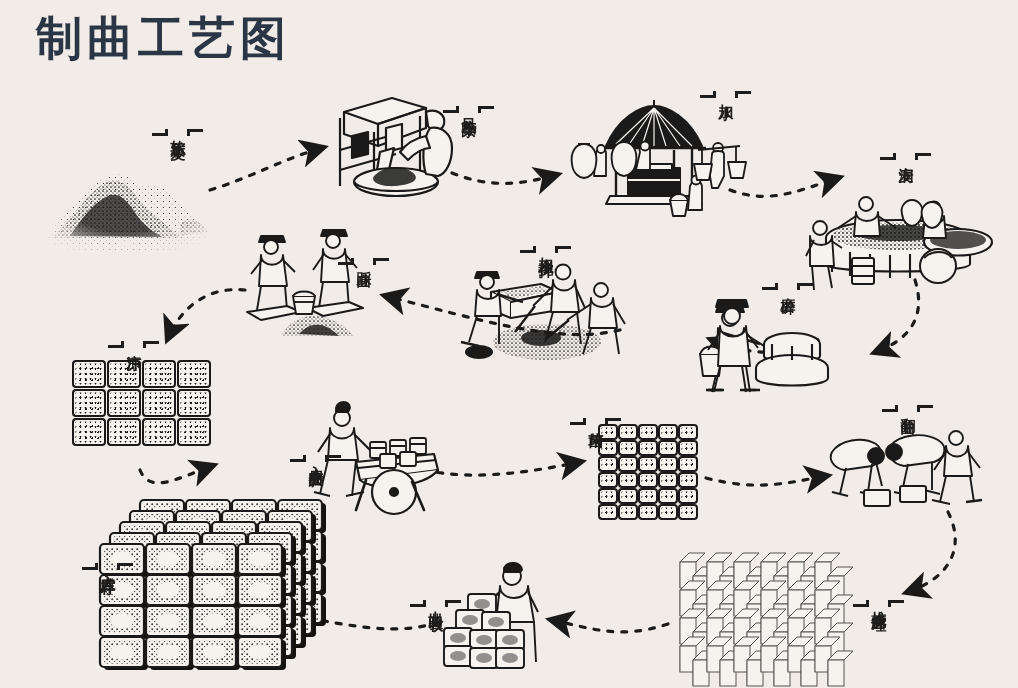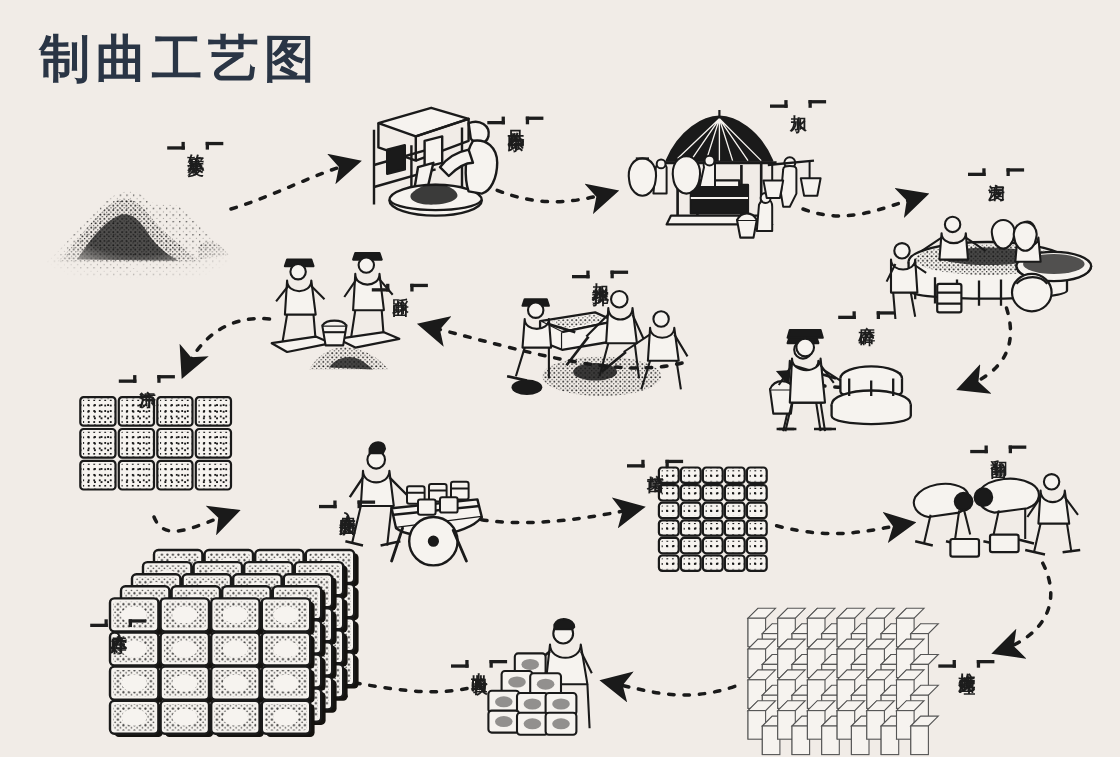--- a/index.html
+++ b/index.html
@@ -13,21 +13,20 @@
 
   
   .title{
     position:absolute;left:36px;top:12px;
     font-size:46px;line-height:52px;
     letter-spacing:5px;
     font-weight:700;
     color:#2a3545;
     font-family:"DejaVu Serif","Liberation Serif",serif;
     white-space:nowrap;
-    margin-top:15px;
   }
 
   
   .vlabel{
     position:absolute;
     writing-mode:vertical-rl;
     text-orientation:upright;
     font-size:15px;
     line-height:19px;
     letter-spacing:2px;

